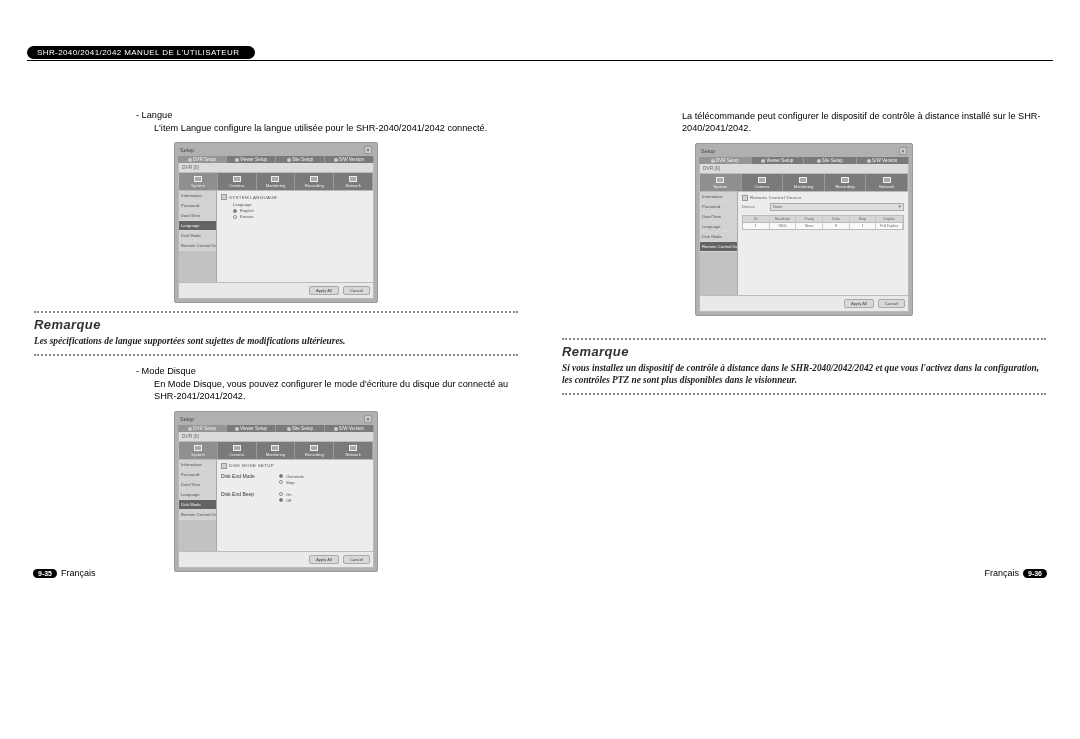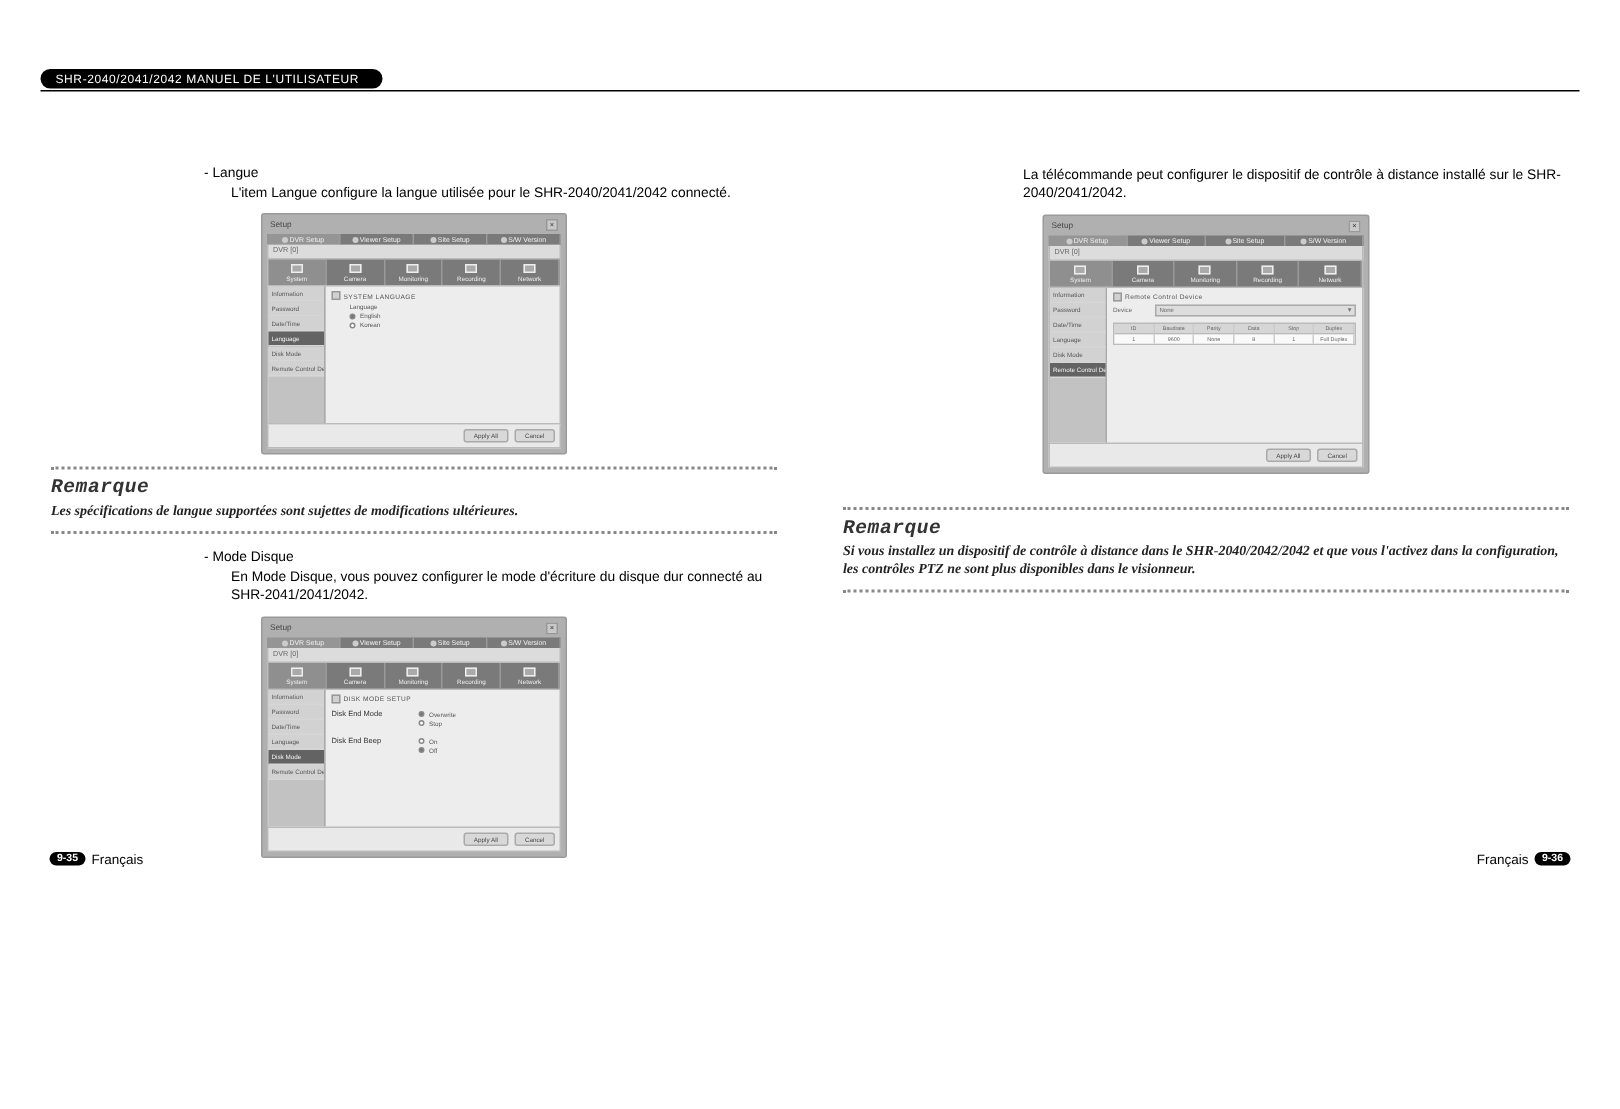--- a/index.html
+++ b/index.html
@@ -81,21 +81,21 @@
     margin-bottom:8px;
   }
 
   .remarque-box {
     margin: 8px 0 10px 0;
   }
   .remarque-box .dash {
     border-top:2px dotted var(--remark-dashed);
   }
   .remarque-box .title {
-    font-family: Liberation Mono, monospace;
+    font-family: Liberation Sans, sans-serif;
     font-style: italic;
     font-weight: bold;
     font-size:13px;
     color:#333;
     padding:4px 0 3px 0;
     letter-spacing:0.4px;
   }
   .remarque-box .body {
     font-family: "Times New Roman", serif;
     font-style: italic;
@@ -255,21 +255,21 @@
   }
   .btn {
     font-size:4.2px; color:#444;
     background:#d8d8d8; border:1px solid #aaa; border-radius:2px;
     padding:1px 6px;
   }
 
   
   .footer-left, .footer-right {
     position:absolute; bottom:16px;
-    display:flex; align-items:flex-start; gap:4px;
+    display:flex; align-items:flex-end; gap:4px;
     font-size:9px; color:#000;
   }
   .footer-left  { left:33px; }
   .footer-right { right:33px; }
   .bubble {
     display:inline-block;
     padding:1px 5px;
     border-radius:8px;
     background: var(--bubble-bg);
     color: var(--bubble-text);

